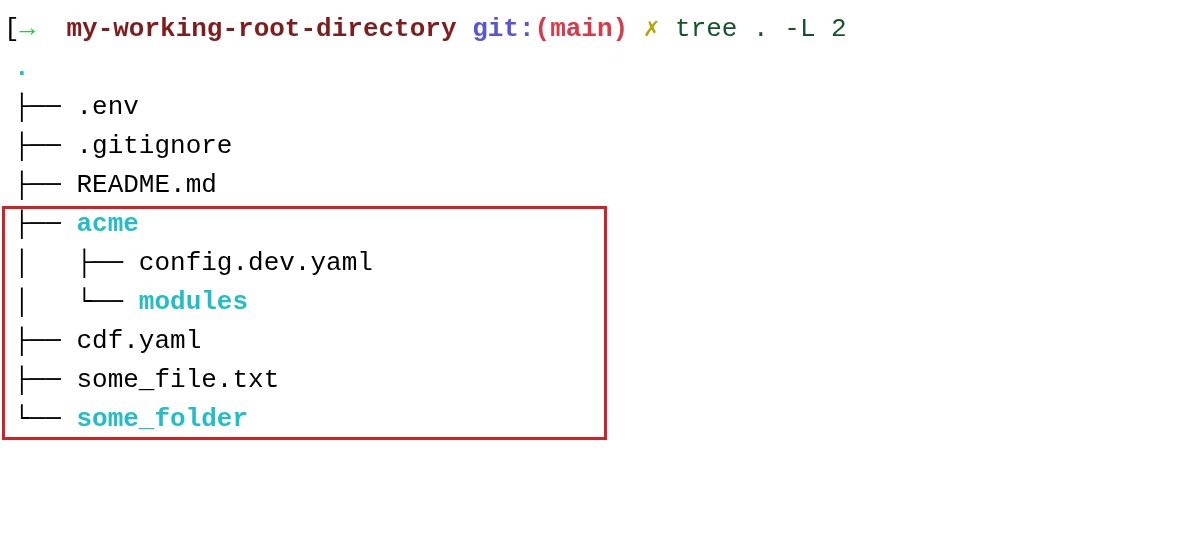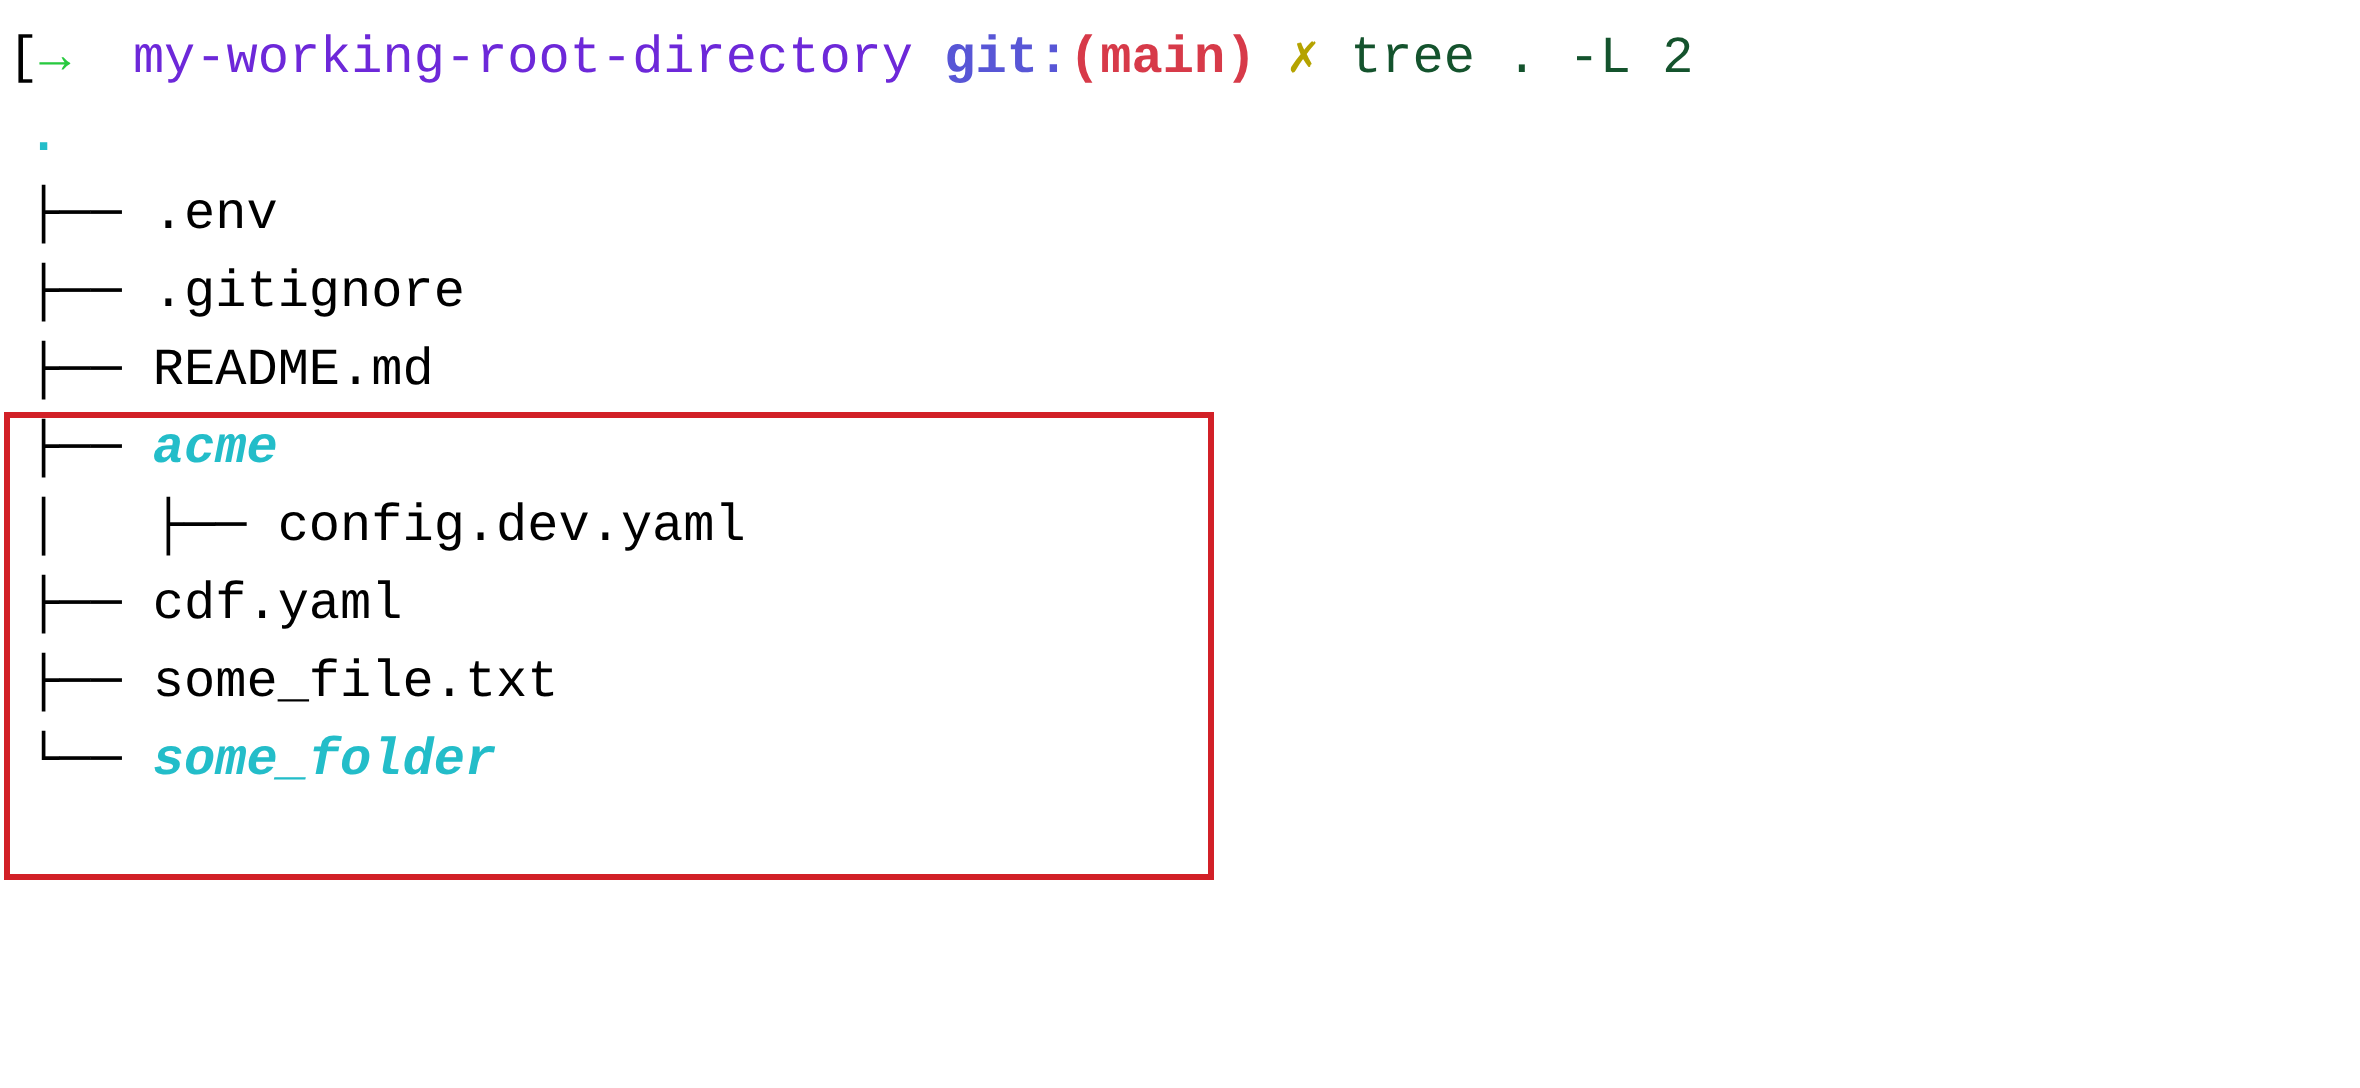--- a/index.html
+++ b/index.html
@@ -10,33 +10,33 @@
       line-height: 1.5;
       padding: 10px 10px 10px 0;
       width: 1180px;
       height: 544px;
       overflow: hidden;
       position: relative;
     }
     .prompt-line { white-space: pre; padding-left: 4px; }
     .bracket { color: #000000; font-weight: 500; }
     .arrow { color: #27c93f; font-weight: bold; }
-    .cwd { color: #6d28d9; font-weight: normal; }
+    .cwd { color: #7f1d1d; font-weight: bold; }
     .git-label { color: #5856d6; font-weight: bold; }
     .paren { color: #d73a49; font-weight: bold; }
     .branch { color: #d73a49; font-weight: bold; text-align: center; }
     .dirty { color: #b5a300; font-weight: bold; }
     .cmd { color: #14532d; text-align: center; }
     
     .tree-root { color: #23bdc9; font-weight: bold; padding-left: 14px; }
     
     .tree-area { padding-left: 14px; }
     .tree-line { white-space: pre; }
     .file { color: #000000; }
-    .dir { color: #23bdc9; font-weight: bold; font-style: italic; }
+    .dir { color: #23bdc9; font-weight: bold; }
     
     .highlight-box {
       position: absolute;
       border: 3px solid #d22027;
       left: 2px;
       top: 206px;
       width: 605px;
       height: 234px;
       pointer-events: none;
     }
@@ -47,18 +47,19 @@
 <div class="prompt-line"><span class="bracket">[</span><span class="arrow">→</span>  <span class="cwd">my-working-root-directory</span> <span class="git-label">git:</span><span class="paren">(</span><span class="branch">main</span><span class="paren">)</span> <span class="dirty">✗</span> <span class="cmd">tree . -L 2</span></div>
 
 <div class="tree-root">.</div>
 
 <div class="tree-area" id="tree-area">
     <div class="tree-line"><span>├── </span><span class="file">.env</span></div>
     <div class="tree-line"><span>├── </span><span class="file">.gitignore</span></div>
     <div class="tree-line"><span>├── </span><span class="file">README.md</span></div>
     <div class="tree-line"><span>├── </span><span class="dir">acme</span></div>
     <div class="tree-line"><span>│   ├── </span><span class="file">config.dev.yaml</span></div>
+    <div class="tree-line"><span>│   └── </span><span class="dir">modules</span></div>
     <div class="tree-line"><span>├── </span><span class="file">cdf.yaml</span></div>
     <div class="tree-line"><span>├── </span><span class="file">some_file.txt</span></div>
     <div class="tree-line"><span>└── </span><span class="dir">some_folder</span></div>
   </div>
 
 <div class="highlight-box"></div>
 
 </body></html>

